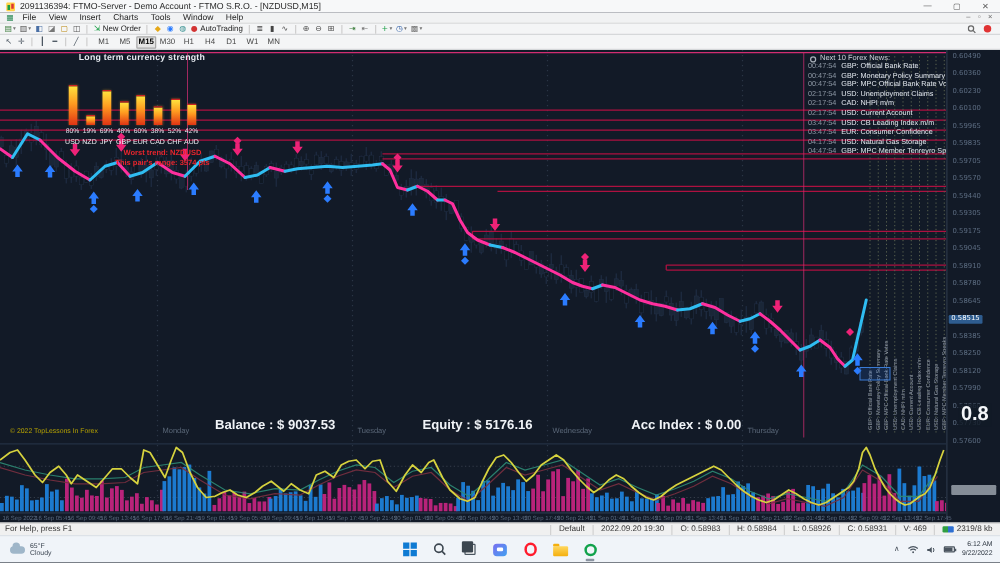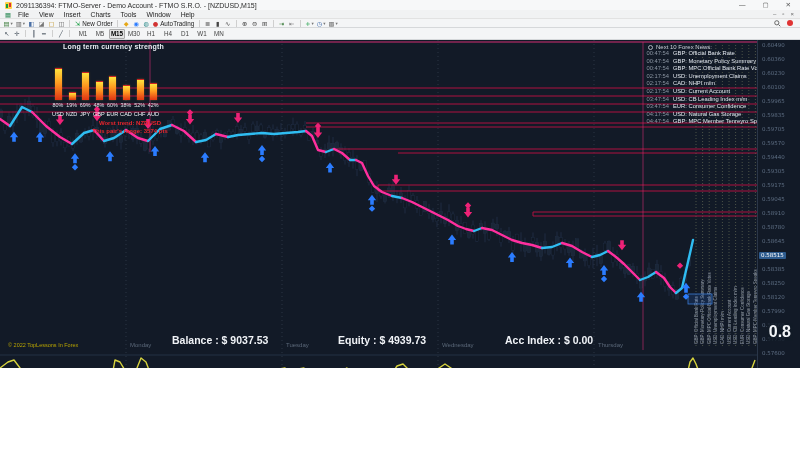--- a/index.html
+++ b/index.html
@@ -1,17 +1,17 @@
 <!DOCTYPE html>
 <html><head>
 <meta charset="utf-8">
 <style>
   *{box-sizing:border-box;margin:0;padding:0}
   body{width:800px;height:450px}
-  .screen{position:relative;width:800px;height:368px;overflow:hidden;font-family:"Liberation Sans",sans-serif;background:#121a27}
+  .screen{position:relative;width:800px;height:450px;overflow:hidden;font-family:"Liberation Sans",sans-serif;background:#121a27}
   
   .titlebar{height:10px;background:#f7f8f9;display:flex;align-items:center;gap:4px;padding:0 5px;font-size:7px;color:#2b2b2b}
   .app-ico{width:7px;height:7px;background:#ffd24a;border-radius:1px;position:relative;flex:0 0 auto}
   .app-ico:before{content:"";position:absolute;left:1px;top:2px;width:1.5px;height:4px;background:#1a9e45}
   .app-ico:after{content:"";position:absolute;left:4px;top:1px;width:1.5px;height:4px;background:#d33}
   .win-controls{margin-left:auto;display:flex;gap:17px;color:#555;font-size:6.5px;padding-right:4px}
   .menubar{height:9px;background:#f1f2f3;border-bottom:1px solid #e2e2e2;display:flex;align-items:center;font-size:6.8px;color:#222;padding:0 3px}
   .menu-item{padding:0 5px}
   .child-ctrls{margin-left:auto;display:flex;gap:6px;font-size:6px;color:#666;padding-right:3px}
   .toolbar{background:#f4f5f6;display:flex;align-items:center;border-bottom:1px solid #d6d8da;padding:0 2px}
@@ -975,21 +975,21 @@
             <span class="news-name">USD: Natural Gas Storage</span>
           </div>
           <div class="news-row">
             <span class="news-time">04:47:54</span>
             <span class="news-name">GBP: MPC Member Tenreyro Speaks</span>
           </div>
         </div>
     </div>
 
     <div class="acct" style="left:172px">Balance : $ 9037.53</div>
-    <div class="acct" style="left:338px">Equity : $ 4939.73</div>
+    <div class="acct" style="left:338px">Equity : $ 5176.16</div>
     <div class="acct" style="left:505px">Acc Index : $ 0.00</div>
     <div class="copyright">© 2022 TopLessons In Forex</div>
     <div id="day-labels">
         <div class="dayl" style="left: 130px;">Monday</div>
         <div class="dayl" style="left: 286px;">Tuesday</div>
         <div class="dayl" style="left: 442px;">Wednesday</div>
         <div class="dayl" style="left: 598px;">Thursday</div>
       </div>
 
     <div class="axis">

